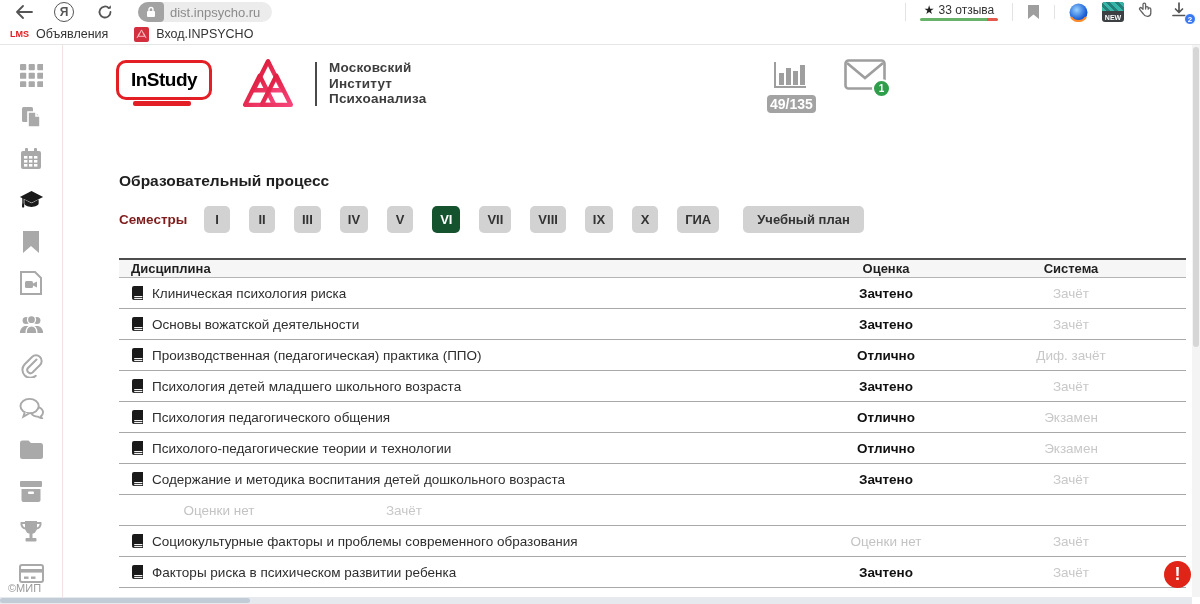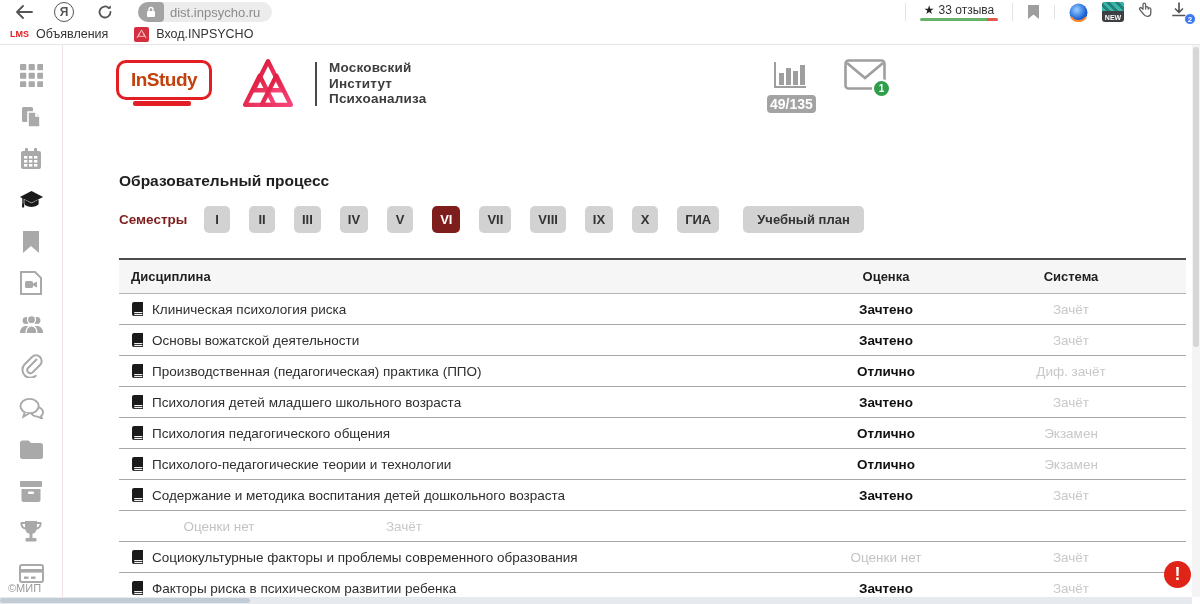--- a/index.html
+++ b/index.html
@@ -43,44 +43,44 @@
   .sidebar { position:absolute; top:0; left:0; bottom:7px; width:63px; border-right:1px solid #f2e2e2; display:flex; flex-direction:column; align-items:center; padding-top:18px; gap:16.5px; background:#fff; }
   .side-ico { width:25px; height:25px; display:flex; align-items:center; justify-content:center; cursor:pointer; }
   .side-ico svg { display:block; }
   .copyright { position:absolute; left:8px; bottom:10px; font-size:11px; color:#9b9b9b; }
 
   .content { position:absolute; top:0; left:64px; right:8px; bottom:7px; background:#fff; overflow:hidden; }
 
   
   .logos { position:absolute; top:15px; left:52px; display:flex; align-items:flex-start; }
   .instudy { position:relative; width:96px; height:40px; border:3.5px solid #e31e24; border-radius:10px; display:flex; align-items:center; justify-content:center; background:#fff; }
-  .instudy span { font-size:19px; font-weight:bold; color:#c2410c; letter-spacing:-0.5px; }
+  .instudy span { font-size:19px; font-weight:bold; color:#000000; letter-spacing:-0.5px; }
   .instudy-stand { position:absolute; left:14px; bottom:-9px; width:58px; height:5px; background:#e31e24; border-radius:2px; }
   .mip-logo { margin-left:29px; margin-top:-3px; }
   .logo-sep { width:2px; height:44px; background:#4a4a4a; margin:2px 0 0 20px; }
   .inst-text { margin-left:12px; margin-top:0; font-size:13.5px; font-weight:bold; color:#3d3d3d; line-height:15.5px; letter-spacing:0.2px; }
 
   .chart-widget { position:absolute; left:703px; top:16px; width:46px; text-align:center; cursor:pointer; }
   .chart-badge { margin-top:2px; background:#a3a3a3; color:#fff; border-radius:4px; font-size:14px; font-weight:bold; padding:1px 3px; display:inline-block; }
   .mail-widget { position:absolute; left:780px; top:14px; width:44px; cursor:pointer; }
   .mail-badge { position:absolute; left:28px; top:20px; width:19px; height:19px; background:#2f9e4a; border:2px solid #fff; border-radius:50%; color:#fff; font-size:10px; font-weight:bold; display:flex; align-items:center; justify-content:center; }
 
   .page-title { position:absolute; left:55px; top:127px; font-size:15.5px; font-weight:bold; color:#1f1f1f; }
 
   
   .sem-row { position:absolute; left:55px; top:161px; display:flex; align-items:center; }
   .sem-label { font-size:13.5px; font-weight:bold; color:#7f1d1d; width:85px; }
   .sem-btns { display:flex; gap:19px; align-items:center; }
   .sem-btn { min-width:26px; height:27px; padding:0 8px; background:#d2d2d2; border-radius:5px; border:none; display:flex; align-items:center; justify-content:center; font-family:inherit; font-size:13px; font-weight:bold; color:#333; cursor:pointer; }
-  .sem-btn.active { background:#7f1d1d; color:#fff; }
+  .sem-btn.active { background:#14532d; color:#fff; }
   .sem-btn.wide { margin-left:5px; padding:0 14px; }
 
   
   .grades-table { position:absolute; left:55px; top:213px; width:1067px; }
-  .t-header { display:flex; align-items:center; height:36px; background:#f6f6f6; border-top:2px solid #4d4d4d; border-bottom:1px solid #b5b5b5; font-size:13px; font-weight:bold; color:#1f1f1f; }
+  .t-header { display:flex; align-items:center; height:20px; background:#f6f6f6; border-top:2px solid #4d4d4d; border-bottom:1px solid #b5b5b5; font-size:13px; font-weight:bold; color:#1f1f1f; }
   .t-row { display:flex; align-items:center; height:31px; border-bottom:1px solid #a8a8a8; font-size:13.5px; color:#2e2e2e; }
   .col-name { flex:0 0 667px; padding-left:12px; display:flex; align-items:center; gap:8px; }
   .col-grade { flex:0 0 200px; text-align:center; }
   .col-system { flex:0 0 170px; text-align:center; }
   .grade-val { font-weight:bold; color:#111; }
   .grade-muted { color:#c3c3c3; font-weight:normal; }
   .system-val { color:#c8c8c8; }
   .row-link { cursor:pointer; }
   .book-ico { flex:0 0 auto; display:flex; }
 

